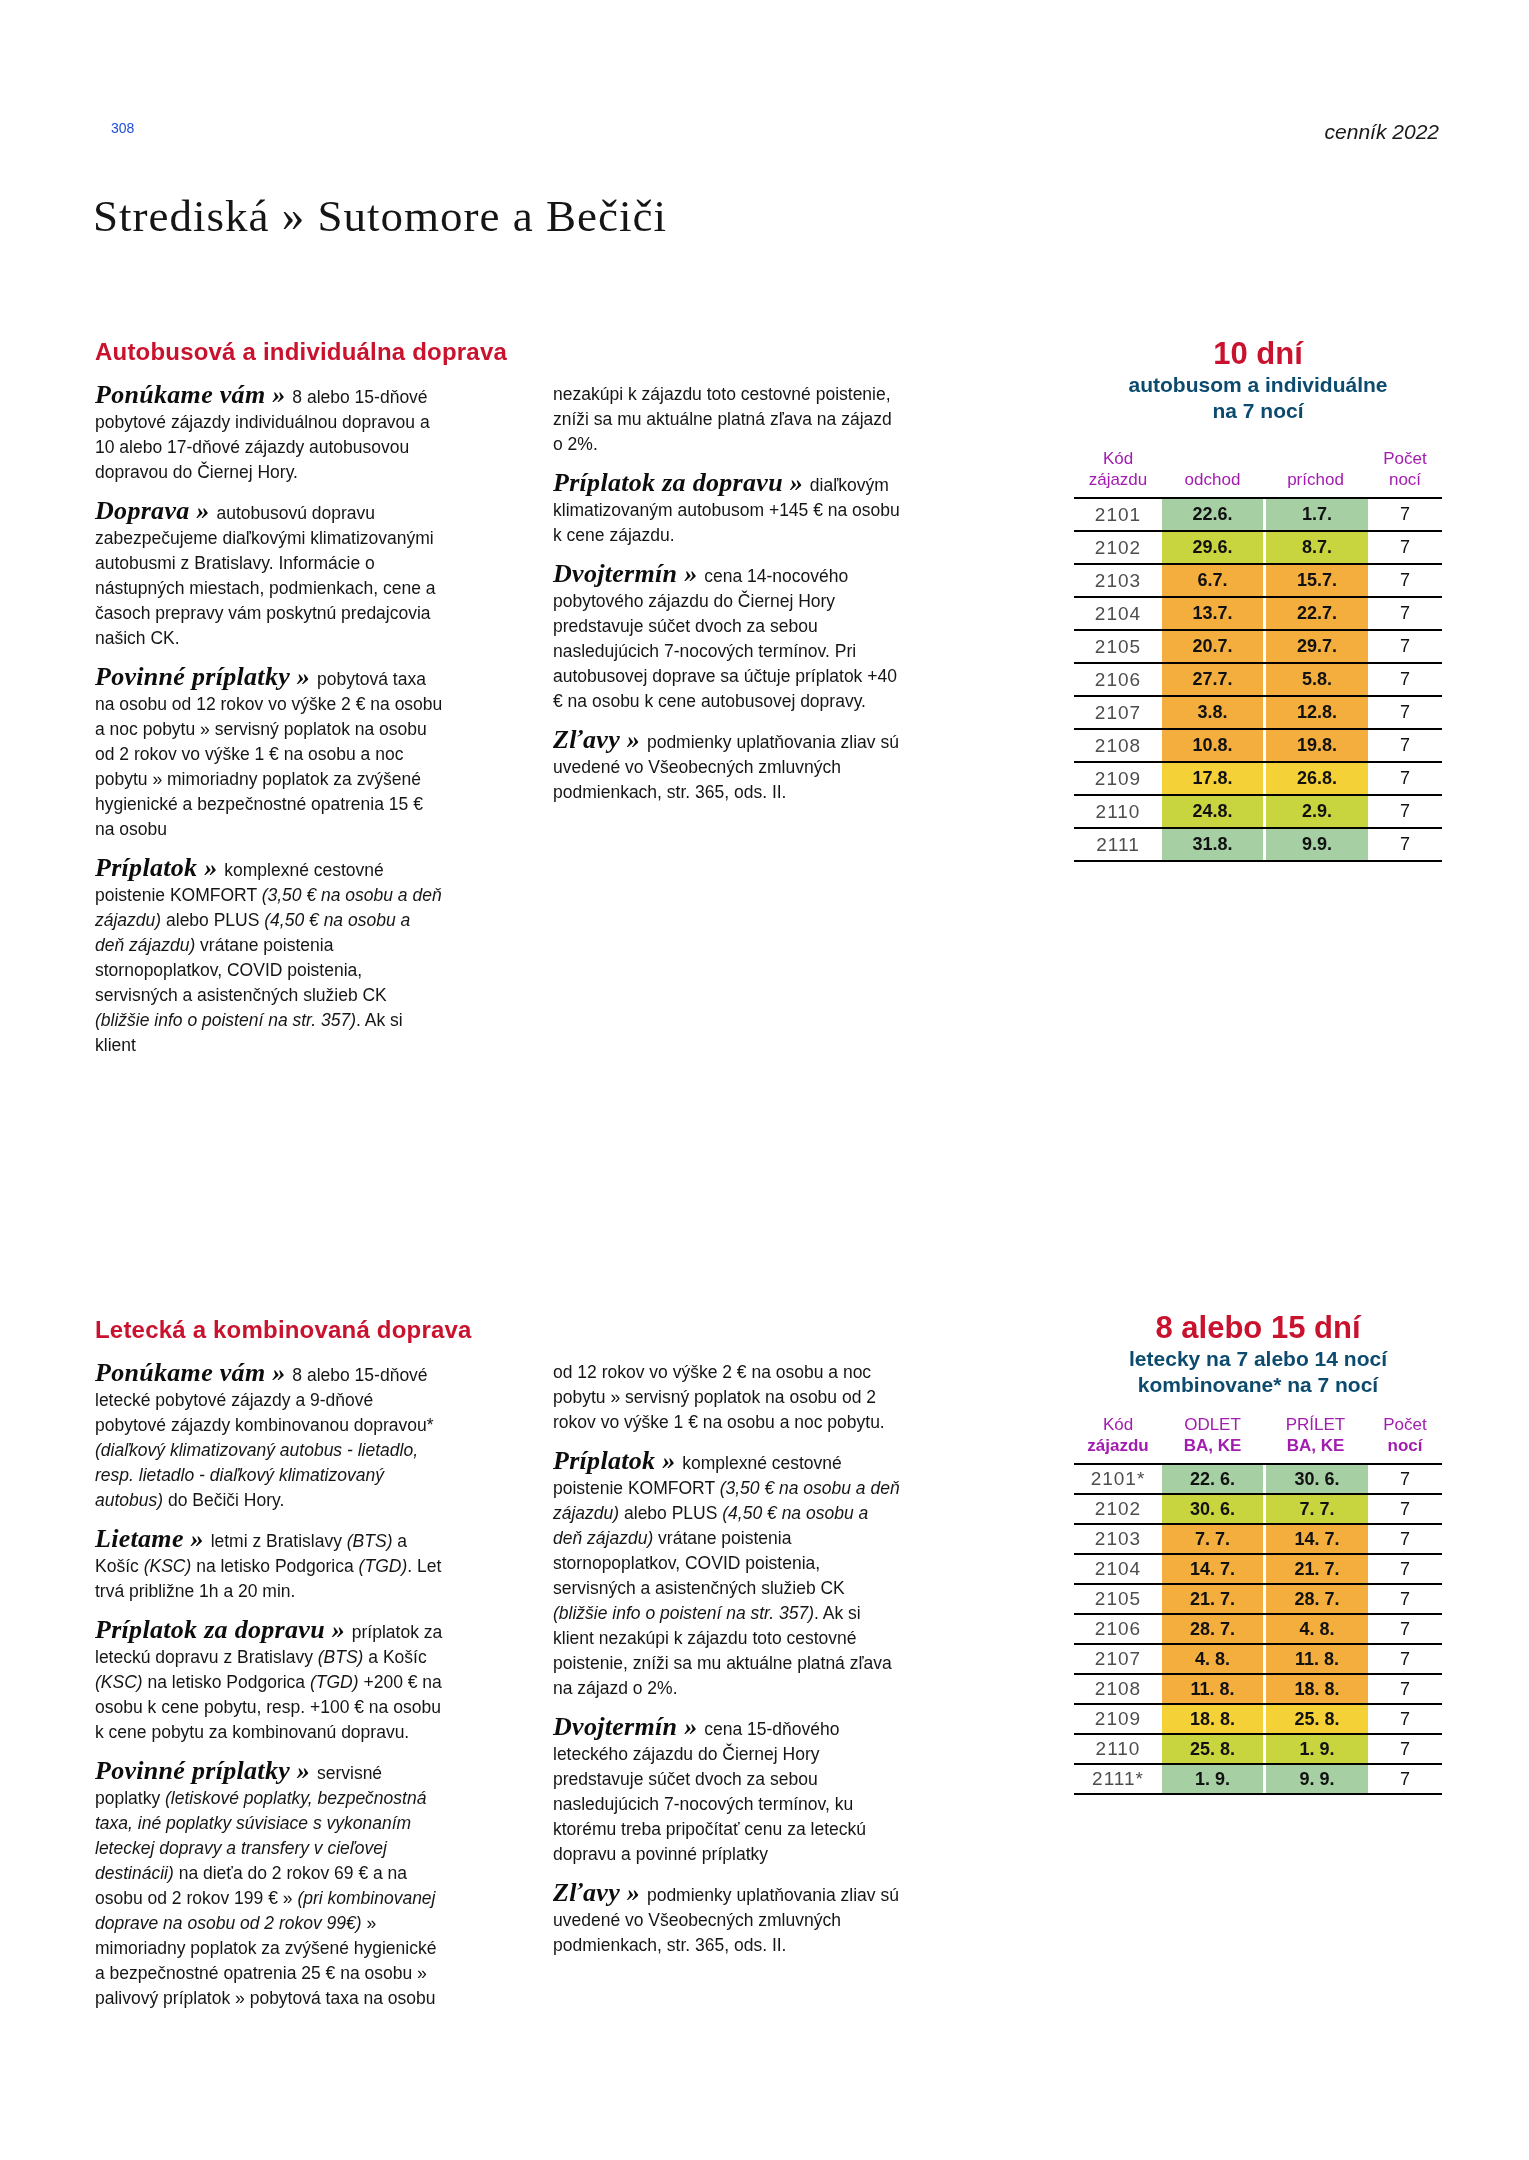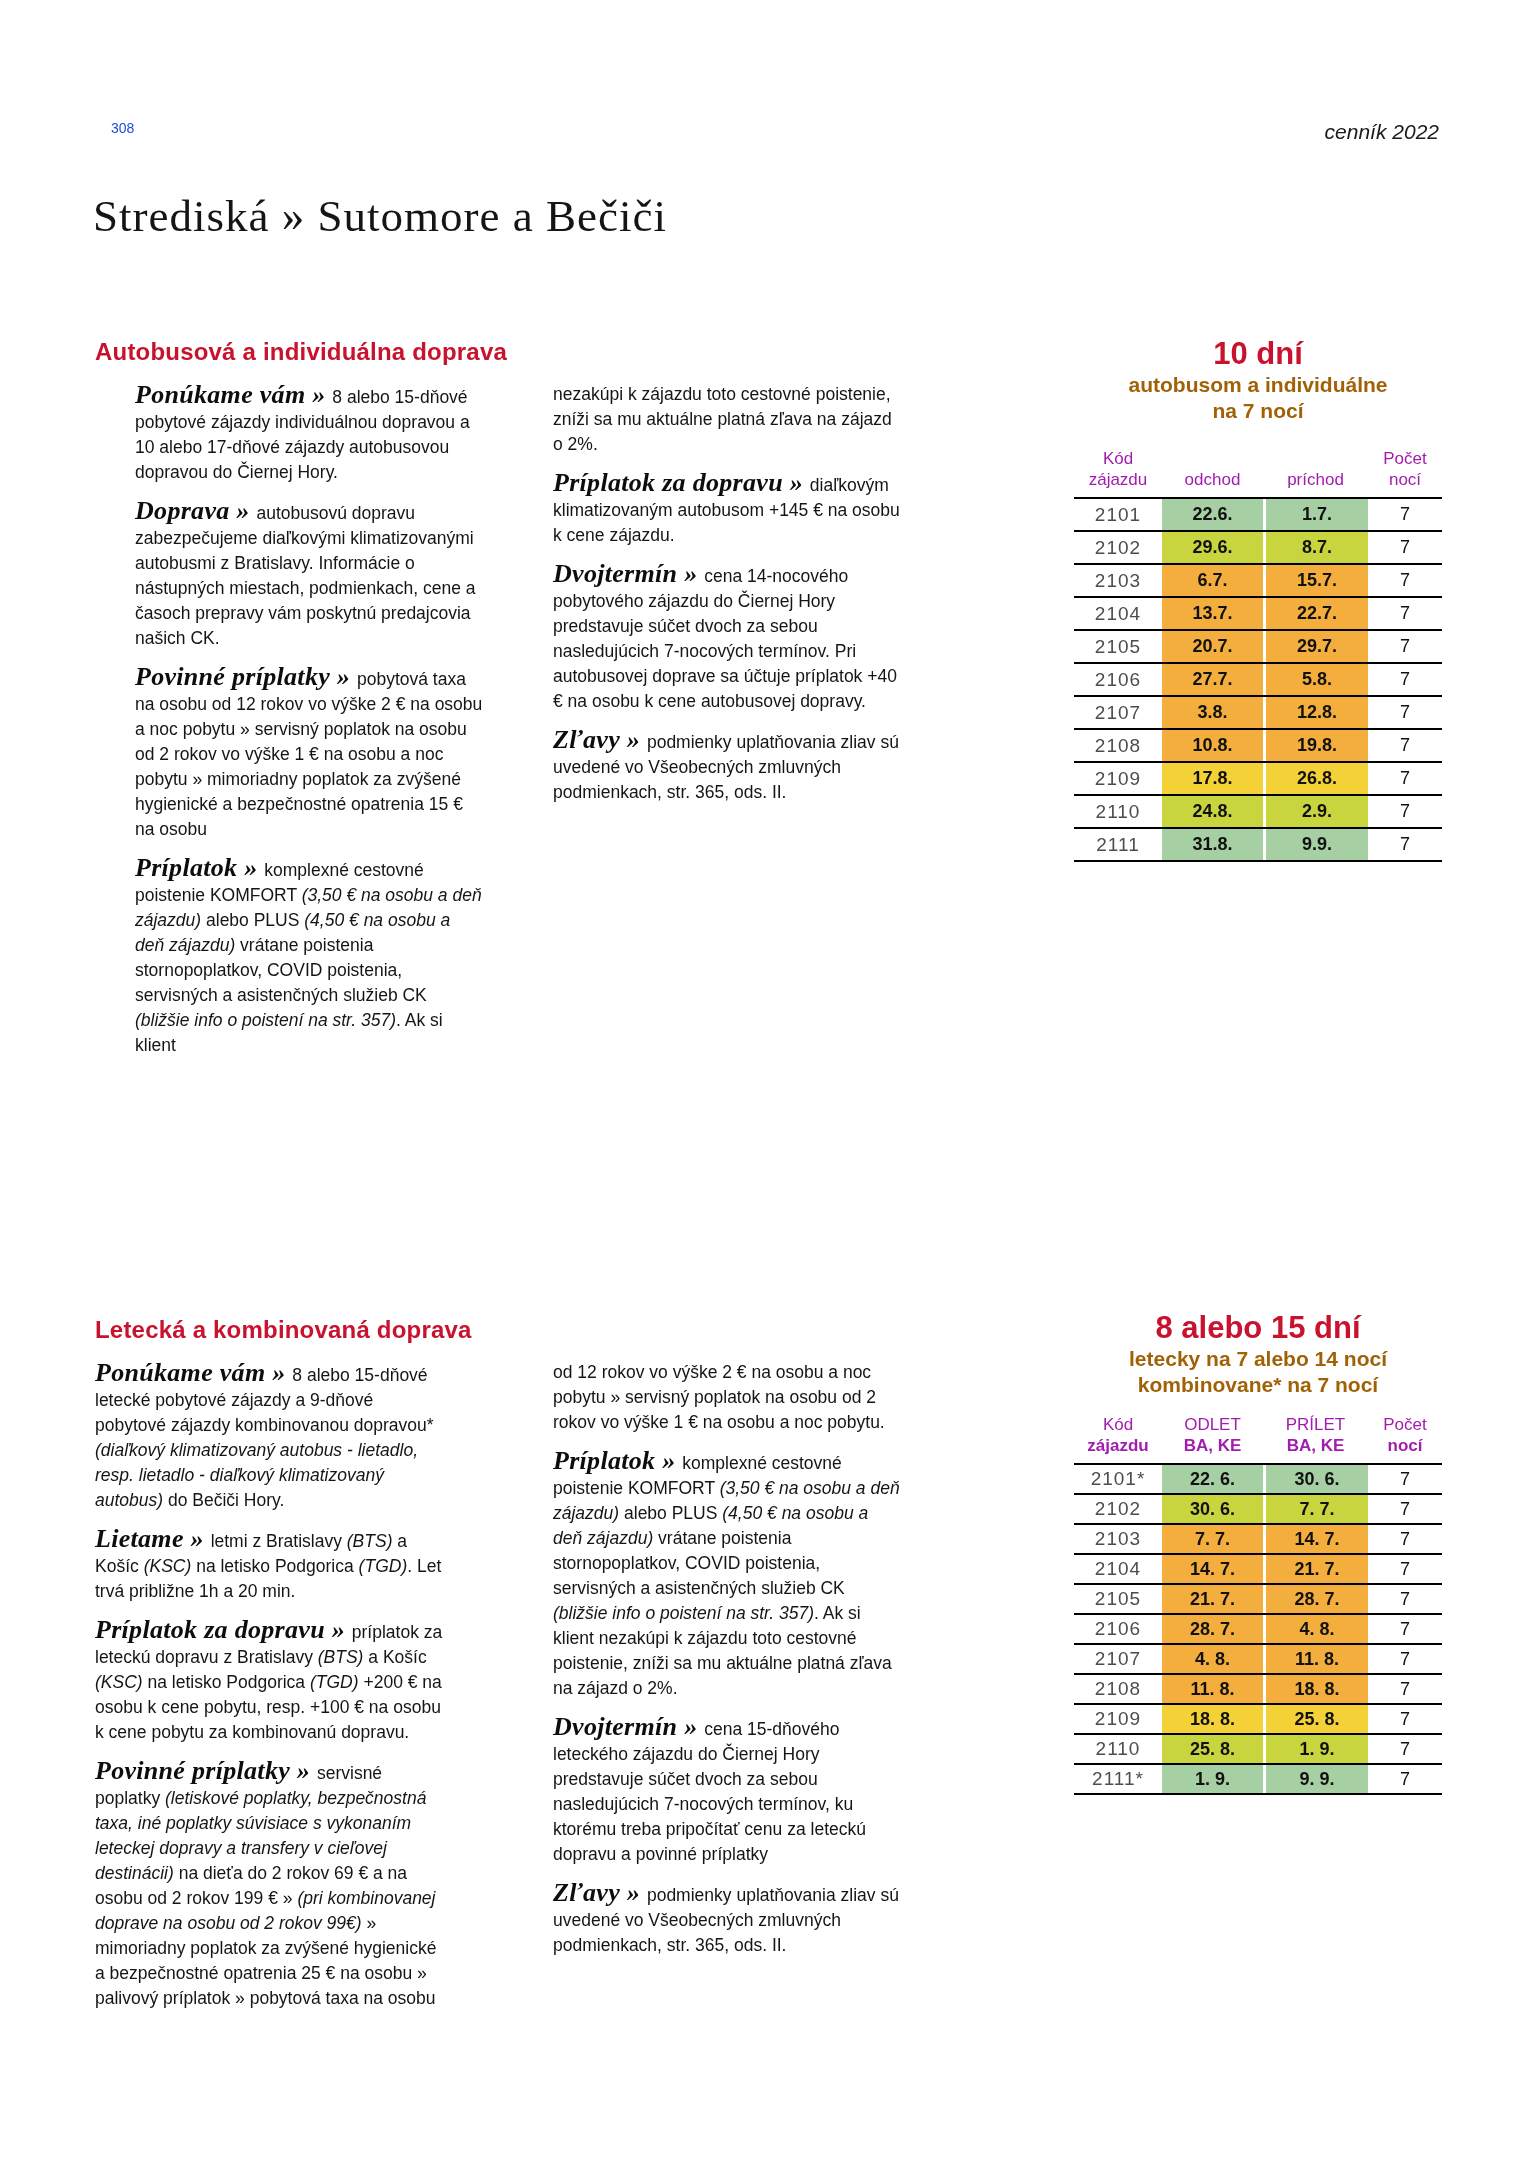--- a/index.html
+++ b/index.html
@@ -10,35 +10,35 @@
   .hdr-edition{position:absolute;right:90px;top:120px;font-size:21px;font-style:italic;color:#1a1a1a;}
 
   .main-title{position:absolute;left:93px;top:160px;font-family:"Liberation Serif",serif;
               font-weight:400;font-size:45px;letter-spacing:1px;color:#151515;}
 
   .sec-head{position:absolute;left:95px;font-size:24px;font-weight:bold;color:var(--accent);letter-spacing:.2px;}
   #bus-head{top:338px;}
   #air-head{top:1316px;}
 
   .col{position:absolute;width:348px;font-size:17.5px;line-height:25px;color:#151515;}
-  #bus-col1{left:95px;top:382px;margin-left:40px;}
+  #bus-col1{left:95px;top:382px;}
   #bus-col2{left:553px;top:382px;}
   #air-col1{left:95px;top:1360px;}
   #air-col2{left:553px;top:1360px;}
 
   .para{margin:0 0 13px 0;}
   .lead{font-family:"Liberation Serif",serif;font-style:italic;font-weight:bold;
         font-size:26px;letter-spacing:.3px;color:#0d0d0d;}
   .it{font-style:italic;}
 
   .table-block{position:absolute;left:1048px;width:420px;text-align:center;}
   #bus-table-block{top:336px;}
   #air-table-block{top:1310px;}
   .tbl-title{font-size:31px;font-weight:bold;color:var(--accent);line-height:36px;}
-  .tbl-sub .subline{font-size:21px;font-weight:bold;line-height:26px;color:#a16207;}
+  .tbl-sub .subline{font-size:21px;font-weight:bold;line-height:26px;color:#0c4a6e;}
   .tbl{width:368px;margin:0 auto;}
   #bus-tbl{margin-top:24px;}
   #air-tbl{margin-top:16px;}
 
   .trow{display:grid;grid-template-columns:88px 101px 105px 74px;}
   .thead{border-bottom:2.5px solid #000;}
   .thead .tcell{display:flex;flex-direction:column;justify-content:flex-end;align-items:center;
                 padding-bottom:7px;font-size:17px;line-height:21px;color:#a21caf;}
   .tbl--air .thead .hline2{font-weight:bold;}
   .tbody-row{border-bottom:2.5px solid #000;}

